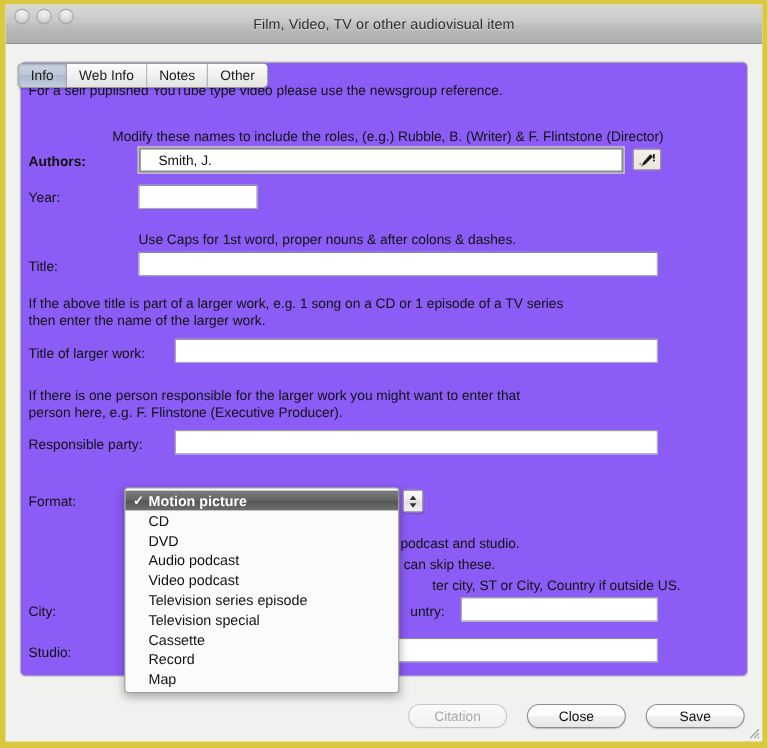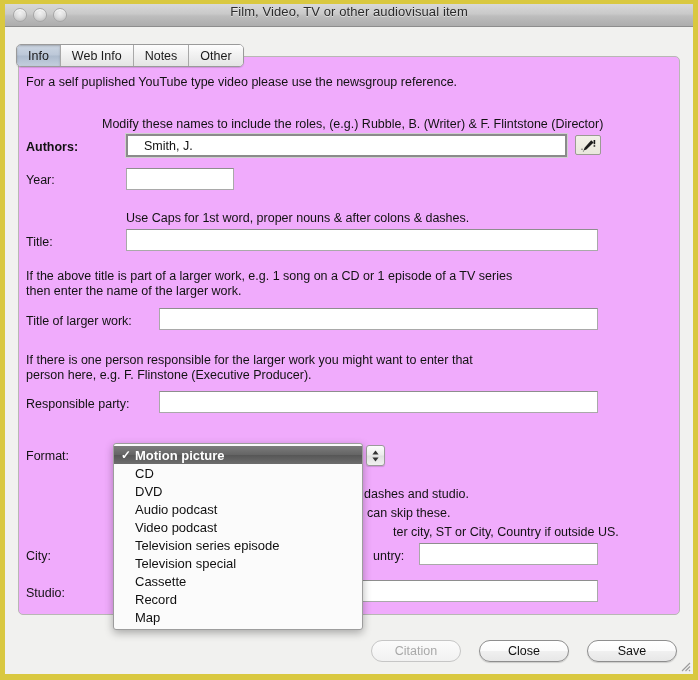--- a/index.html
+++ b/index.html
@@ -21,26 +21,26 @@
     background: #f1f1ef;
     border: 5px solid #d9c840;
     border-top-width: 4px;
     border-bottom-width: 6px;
     overflow: hidden;
   }
 
   
   #titlebar {
     position: relative;
-    height: 23px;
+    height: 36px;
     box-sizing: border-box;
     background: linear-gradient(to bottom, #d8d8d8 0%, #c9c9c9 45%, #bdbdbd 55%, #adadad 100%);
     border-bottom: 1px solid #8d8d8d;
     display: flex;
-    align-items: flex-start;
+    align-items: center;
     justify-content: center;
   }
   #titlebar .title-text {
     font-size: 13px;
     color: #2b2b2b;
     letter-spacing: 0.1px;
     text-shadow: 0 1px 0 rgba(255,255,255,0.55);
     white-space: nowrap;
   }
   .traffic-lights {
@@ -97,21 +97,21 @@
     box-shadow: inset 0 1px 2px rgba(0,0,0,0.22);
   }
 
   
   #panel {
     position: absolute;
     left: 13px;
     top: 52px;
     right: 13px;
     bottom: 59px;
-    background: #f0abfc;
+    background: #8b5cf6;
     border: 1px solid #b8b8b4;
     border-radius: 5px;
     box-sizing: border-box;
   }
 
   .helptext {
     position: absolute;
     font-size: 12.5px;
     color: #121212;
     line-height: 15px;
@@ -300,21 +300,21 @@
     <input class="tfield" style="left: 140px; top: 251px; width: 439px; height: 22px;" value="">
 
     <div class="helptext" style="left:7px; top:296px;">If there is one person responsible for the larger work you might want to enter that
 person here, e.g. F. Flinstone (Executive Producer).</div>
 
     <div class="fieldlabel" style="left:7px; top:340px;">Responsible party:</div>
     <input class="tfield" style="left: 140px; top: 334px; width: 439px; height: 22px;" value="">
 
     <div class="fieldlabel" style="left:7px; top:392px;">Format:</div>
 
-    <div class="helptext" style="left:345px; top:430px;">dashes and studio.</div>
+    <div class="helptext" style="left:345px; top:430px;">podcast and studio.</div>
     <div class="helptext" style="left:348px; top:449px;">can skip these.</div>
     <div class="helptext" style="left:345px; top:468px;padding-left:29px;">ter city, ST or City, Country if outside US.</div>
 
     <div class="fieldlabel" style="left:7px; top:492px;">City:</div>
     <input class="tfield" style="left: 107px; top: 486px; width: 200px; height: 22px;" value="">
 
     <div class="fieldlabel" style="left:354px; top:492px;">untry:</div>
     <input class="tfield" style="left: 400px; top: 486px; width: 179px; height: 22px;" value="">
 
     <div class="fieldlabel" style="left:7px; top:529px;">Studio:</div>

